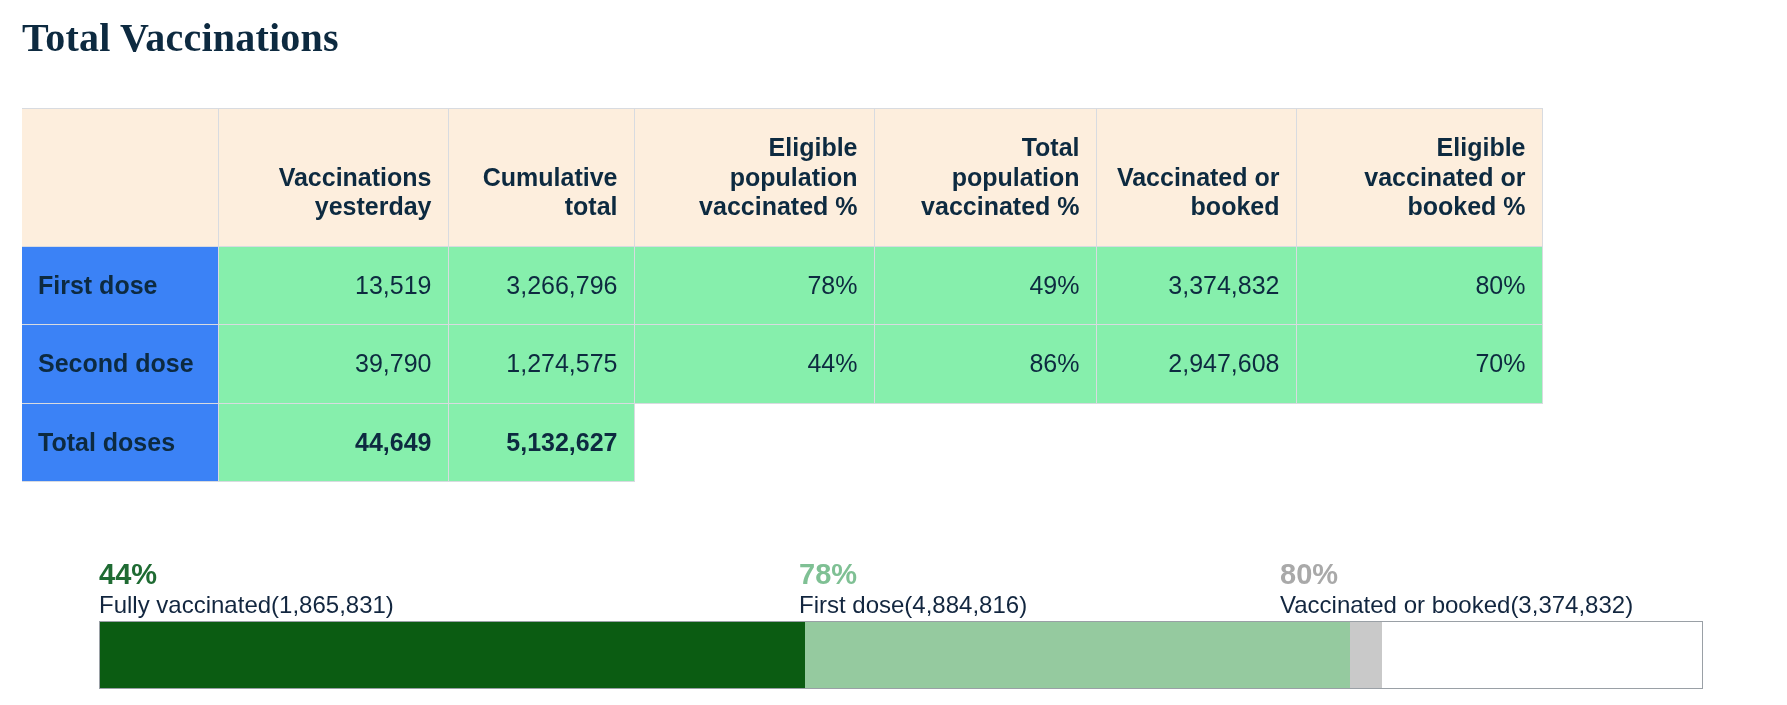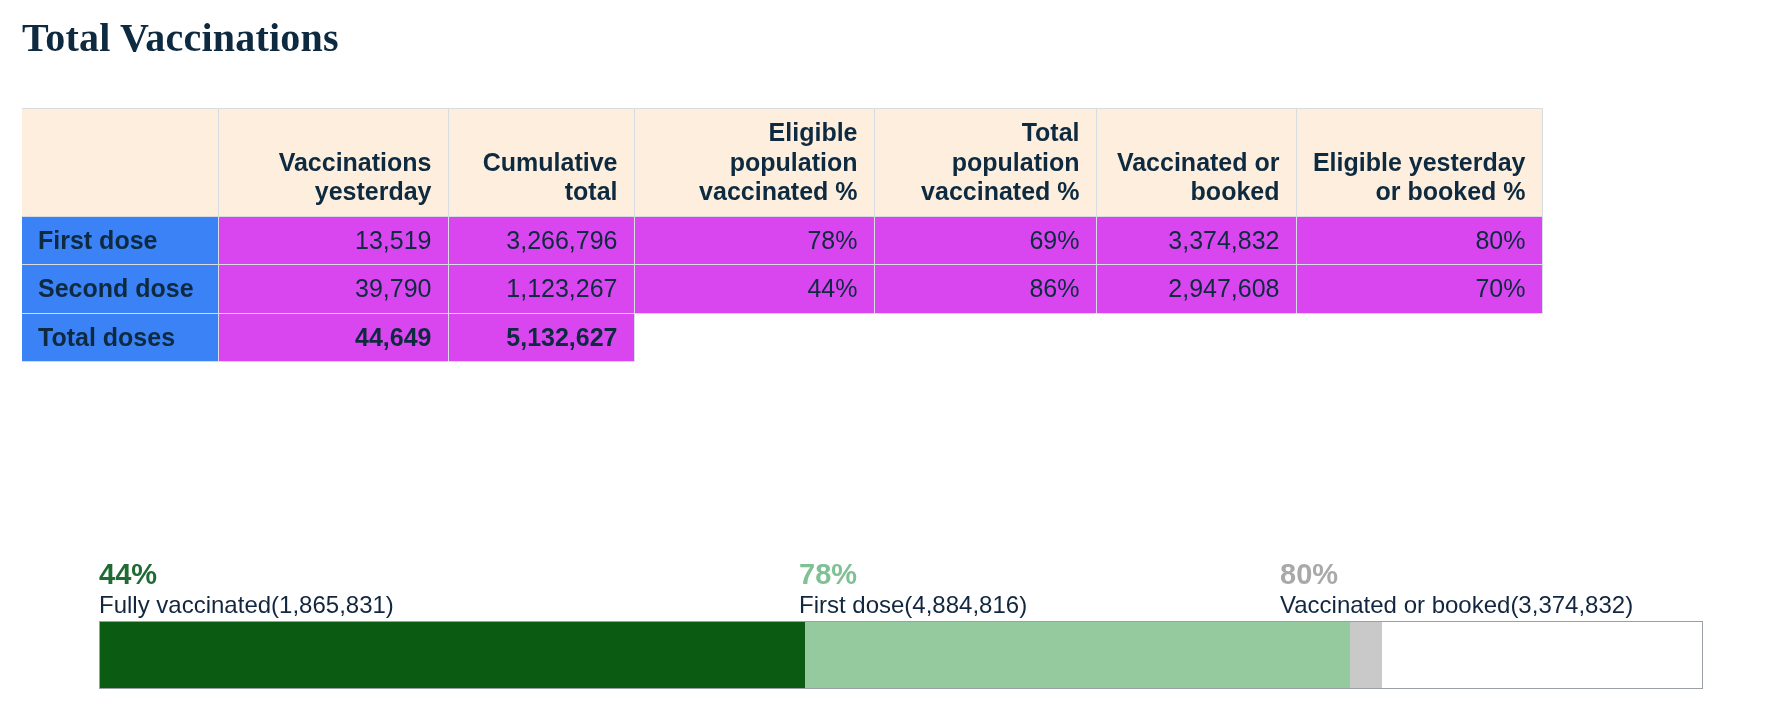--- a/index.html
+++ b/index.html
@@ -36,21 +36,21 @@
     width: 1743px;
   }
   table.vax {
     border-collapse: collapse;
     font-size: 25px;
     color: #0d2a40;
   }
   table.vax th,
   table.vax td {
     border: 1px solid #d8dbe0;
-    padding: 9px 16px;
+    padding: 24px 16px;
     vertical-align: bottom;
     line-height: 1.18;
   }
   table.vax thead th {
     background: #fdeedd;
     text-align: right;
     font-weight: bold;
     height: 106px;
     box-sizing: border-box;
   }
@@ -61,21 +61,21 @@
   }
   table.vax tbody th.rowhead {
     background: #3b82f6;
     text-align: left;
     font-weight: bold;
     border-left: none;
     white-space: nowrap;
   }
   table.vax tbody td {
     text-align: right;
-    background: #d946ef;
+    background: #86efac;
     white-space: nowrap;
   }
   table.vax tbody tr.total th.rowhead,
   table.vax tbody tr.total td {
     font-weight: bold;
   }
   td.empty {
     border: none !important;
     background: transparent !important;
   }
@@ -150,37 +150,37 @@
   <div class="table-wrap">
     <table class="vax">
       <thead>
         <tr>
           <th class="corner"></th>
           <th class="c-yesterday">Vaccinations yesterday</th>
           <th class="c-cumulative">Cumulative total</th>
           <th class="c-elig-vax">Eligible population vaccinated %</th>
           <th class="c-total-vax">Total population vaccinated %</th>
           <th class="c-vax-booked">Vaccinated or booked</th>
-          <th class="c-elig-booked">Eligible yesterday or booked %</th>
+          <th class="c-elig-booked">Eligible vaccinated or booked %</th>
         </tr>
       </thead>
       <tbody>
         <tr>
           <th class="rowhead">First dose</th>
           <td>13,519</td>
           <td>3,266,796</td>
           <td>78%</td>
-          <td>69%</td>
+          <td>49%</td>
           <td>3,374,832</td>
           <td>80%</td>
         </tr>
         <tr>
           <th class="rowhead">Second dose</th>
           <td>39,790</td>
-          <td>1,123,267</td>
+          <td>1,274,575</td>
           <td>44%</td>
           <td>86%</td>
           <td>2,947,608</td>
           <td>70%</td>
         </tr>
         <tr class="total">
           <th class="rowhead">Total doses</th>
           <td>44,649</td>
           <td>5,132,627</td>
           <td class="empty"></td>

